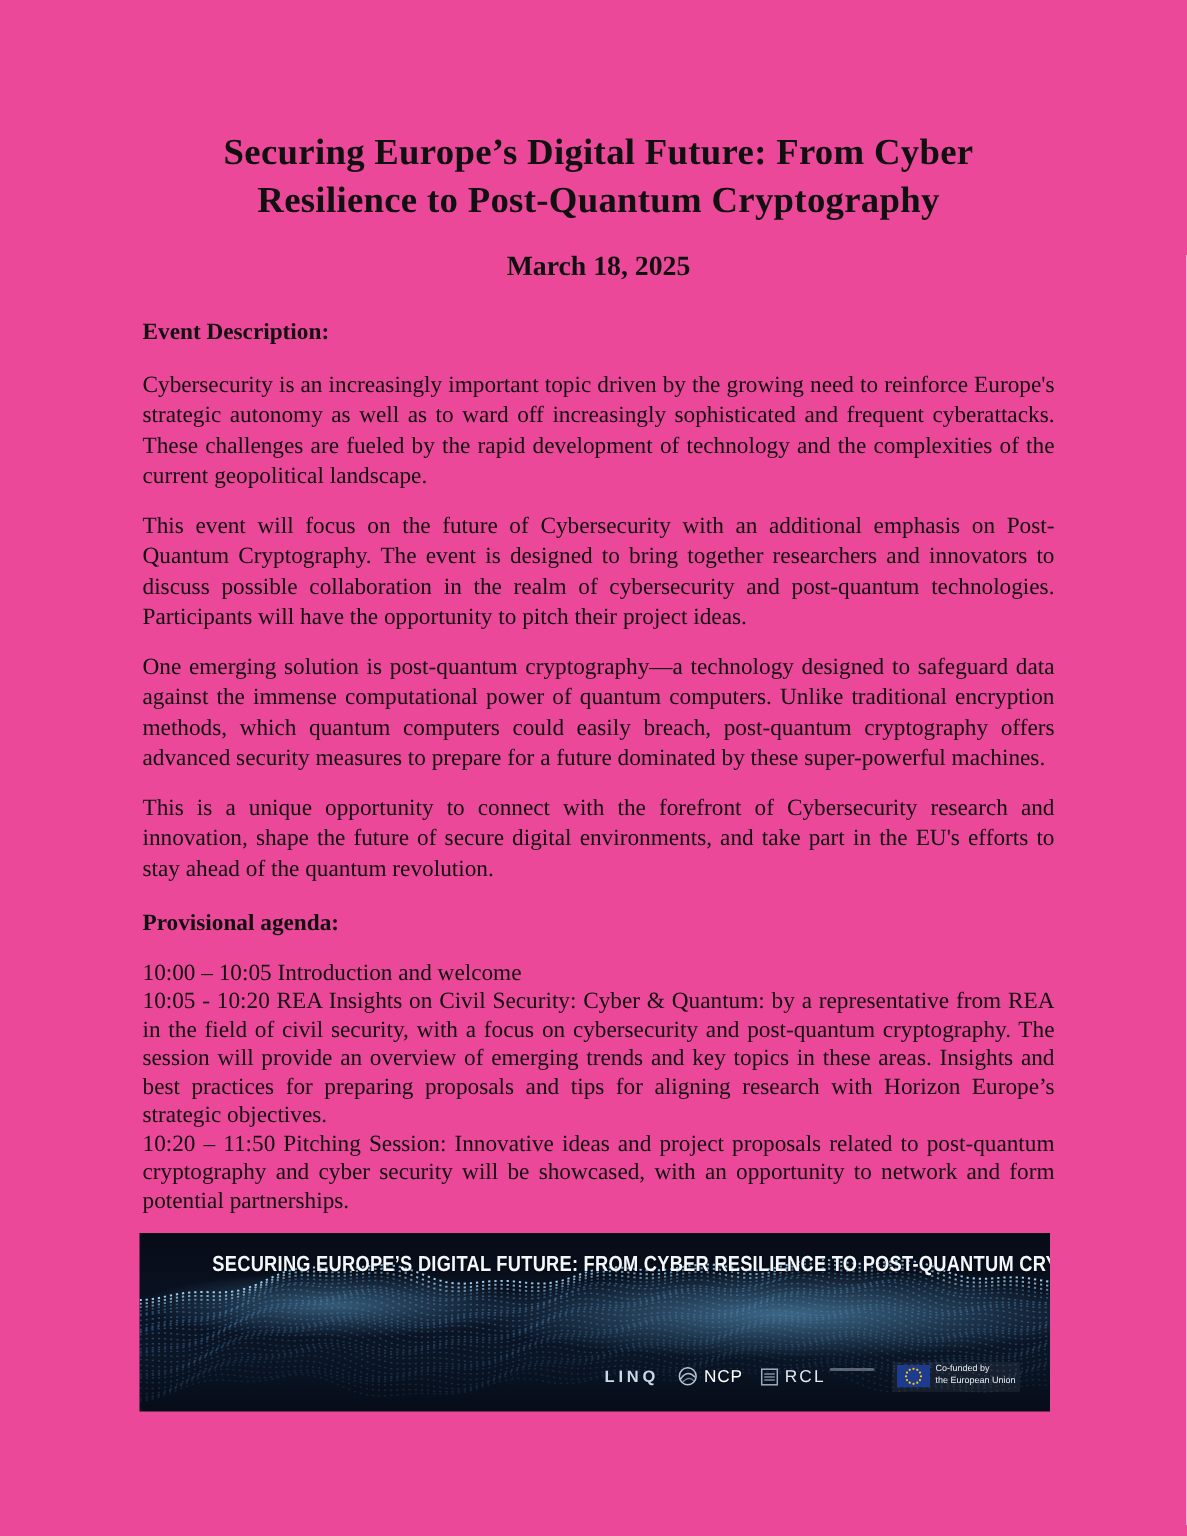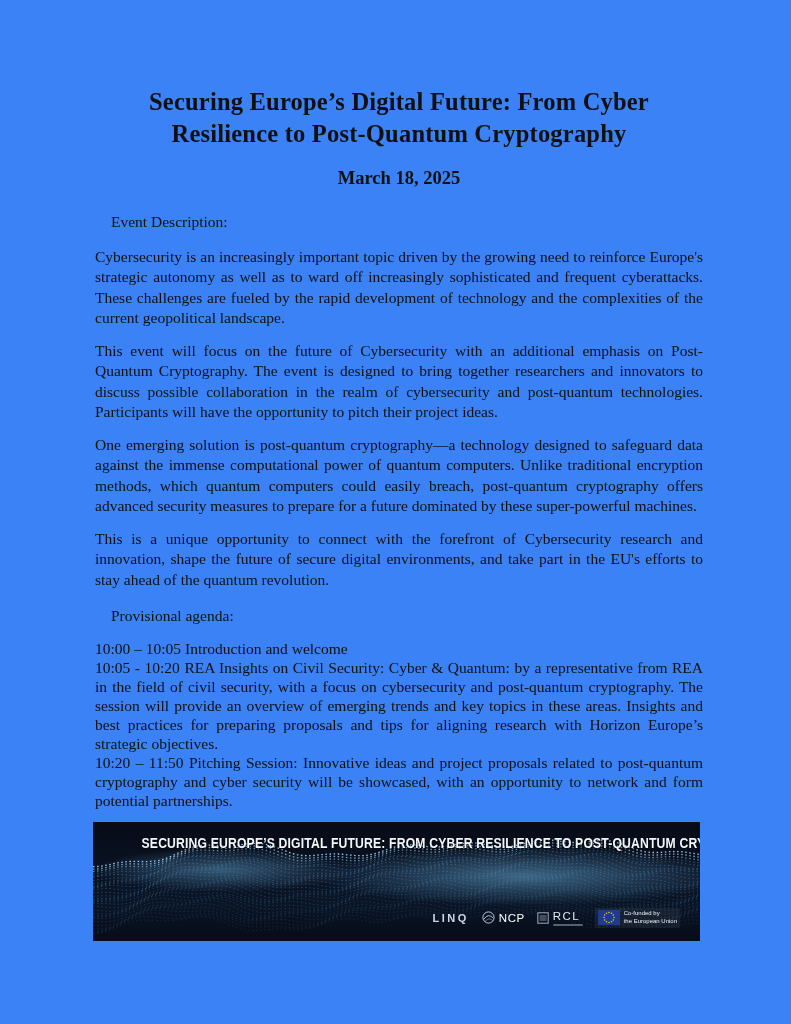--- a/index.html
+++ b/index.html
@@ -1,24 +1,24 @@
 <!DOCTYPE html>
 <html><head>
 <meta charset="utf-8">
 <style>
   *{box-sizing:border-box}
   html,body{margin:0;padding:0;background:#ffffff}
-  .page{width:791px;height:1024px;margin:0 auto;background:#3b82f6;position:relative;overflow:hidden;
+  .page{width:791px;height:1024px;margin:0 auto;background:#ec4899;position:relative;overflow:hidden;
         font-family:"Liberation Serif","DejaVu Serif",serif;color:#101010}
   .content{position:absolute;left:95px;top:0;width:608px}
 
   .doc-title{margin:86px 2px 0;text-align:center;font-weight:700;font-size:24.5px;line-height:32px;letter-spacing:.2px}
   .doc-date{margin:17px 0 0;text-align:center;font-weight:700;font-size:18.5px;line-height:23px}
 
-  .section-heading{margin:22px 16px 0;font-weight:400;font-size:15.5px;line-height:20.5px}
+  .section-heading{margin:22px 0 0;font-weight:700;font-size:15.5px;line-height:20.5px}
   .section-heading.agenda-h{margin-top:16px}
   .body-par{margin:14px 0 0;font-size:15.5px;line-height:20.5px;text-align:justify}
   .body-par + .body-par{margin-top:12px}
 
   .agenda{margin-top:12px}
   .agenda p{margin:0;font-size:15.5px;line-height:19px;text-align:justify}
   .agenda .t{font-weight:400}
 
   .banner{position:relative;margin:12px 0 0 -2px;width:607px;height:119px;overflow:hidden;
           background:linear-gradient(180deg,#070b16 0%,#0a1324 45%,#0a1526 70%,#060c18 100%)}
@@ -27,21 +27,21 @@
           font-size:14.5px;white-space:nowrap;transform:scaleX(.84);transform-origin:center;
           letter-spacing:.2px;text-shadow:0 1px 2px rgba(0,0,0,.6)}
   .waves{position:absolute;inset:0;width:100%;height:100%;z-index:1}
 
   .logos{position:absolute;right:20px;bottom:13px;display:flex;align-items:center;gap:12px;z-index:4;
          font-family:"Liberation Sans","DejaVu Sans",sans-serif}
   .logo-linq{color:#cdd8e6;font-size:11px;font-weight:600;letter-spacing:2.5px}
   .logo-ncp{display:flex;align-items:center;gap:3px}
   .logo-ncp .nm{color:#ffffff;font-weight:400;font-size:11.5px;letter-spacing:.5px}
   .logo-rcl{display:flex;align-items:center;gap:4px}
-  .logo-rcl .col{display:flex;flex-direction:column;gap:2px}
+  .logo-rcl .col{display:flex;flex-direction:row;gap:2px}
   .logo-rcl .nm{color:#e2e9f1;font-size:11.5px;letter-spacing:1.5px}
   .tagline{height:2px;width:30px;background:rgba(205,220,235,.40);border-radius:1px}
   .logo-eu{display:flex;align-items:center;gap:4px;background:rgba(255,255,255,.06);padding:2px 3px;border-radius:1px}
   .eu-text{color:#e9eef5;font-size:6px;line-height:1.3}
 </style>
 </head>
 <body>
 
 <div class="page">
   <div class="content">

